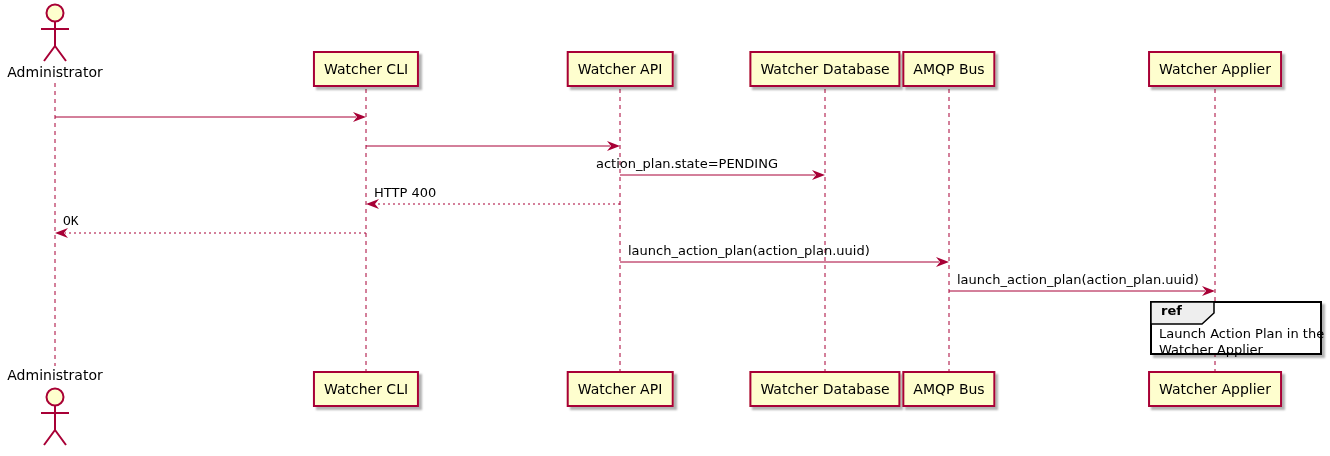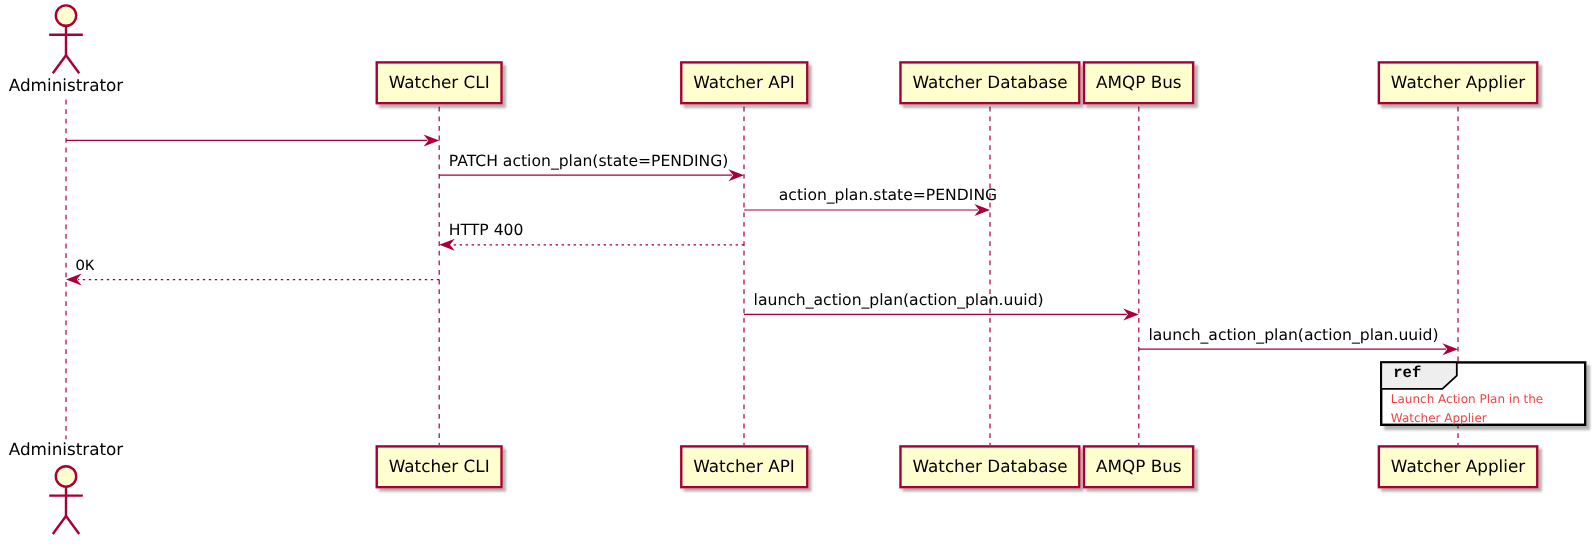--- a/index.html
+++ b/index.html
@@ -20,28 +20,28 @@
     position:absolute; transform:translateX(-50%);
     font-size:14px; color:#000; white-space:nowrap;
   }
   .msg-label {
     position:absolute; font-size:13px; color:#000; white-space:nowrap;
   }
   .ref-box {
     position:absolute; background:#ffffff; border:2px solid #000;
     box-sizing:border-box; box-shadow:3px 3px 2px rgba(0,0,0,0.3);
   }
-  .ref-header { position:absolute; left:-2px; top:-2px; width:66px; height:25px;font-family:Liberation Mono, monospace; }
+  .ref-header { position:absolute; left:-2px; top:-2px; width:66px; height:25px; }
   .ref-kw {
     position:absolute; left:11px; top:2px;
     font-size:13px; font-weight:bold; color:#000;
   }
   .ref-content {
     position:absolute; left:7px; top:23px;
-    font-size:10px; line-height:16px; color:#ef4444; white-space:nowrap;
+    font-size:13px; line-height:16px; color:#000000; white-space:nowrap;
   }
 </style>
 </head>
 <body>
 
 <div class="canvas">
   <svg class="layer" id="svg-layer" width="1330" height="456">
       <line x1="55" y1="83" x2="55" y2="366" stroke="#A80036" stroke-width="1" stroke-dasharray="4,4"></line>
       <line x1="366" y1="81" x2="366" y2="371" stroke="#A80036" stroke-width="1" stroke-dasharray="4,4"></line>
       <line x1="620" y1="81" x2="620" y2="371" stroke="#A80036" stroke-width="1" stroke-dasharray="4,4"></line>
@@ -81,22 +81,21 @@
       <div class="pbox" style="left: 366px; top: 51px;">Watcher CLI</div>
       <div class="pbox" style="left: 366px; top: 371px;">Watcher CLI</div>
       <div class="pbox" style="left: 620px; top: 51px;">Watcher API</div>
       <div class="pbox" style="left: 620px; top: 371px;">Watcher API</div>
       <div class="pbox" style="left: 825px; top: 51px;">Watcher Database</div>
       <div class="pbox" style="left: 825px; top: 371px;">Watcher Database</div>
       <div class="pbox" style="left: 949px; top: 51px;">AMQP Bus</div>
       <div class="pbox" style="left: 949px; top: 371px;">AMQP Bus</div>
       <div class="pbox" style="left: 1215px; top: 51px;">Watcher Applier</div>
       <div class="pbox" style="left: 1215px; top: 371px;">Watcher Applier</div>
-      <div class="msg-label" style="left: 374px; top: 127px;">PATCH action_plan(state=PENDING)</div>
-      <div class="msg-label" style="left: 649px; top: 156px;">action_plan.state=PENDING</div>
+      <div class="msg-label" style="left: 596px; top: 156px;">action_plan.state=PENDING</div>
       <div class="msg-label" style="left: 374px; top: 185px;">HTTP 400</div>
       <div class="msg-label" style="left: 63px; top: 214px; font-family: Liberation Mono, monospace;">OK</div>
       <div class="msg-label" style="left: 628px; top: 243px;">launch_action_plan(action_plan.uuid)</div>
       <div class="msg-label" style="left: 957px; top: 272px;">launch_action_plan(action_plan.uuid)</div>
       <div class="ref-box" style="left: 1150px; top: 301px; width: 172px; height: 54px;">
         <div class="ref-header"><svg width="66" height="25">
             <path d="M1,1 H64 V12 L52,23 H1 Z" fill="#EEEEEE" stroke="#000000" stroke-width="1.5"></path>
           </svg><span class="ref-kw">ref</span></div>
         <div class="ref-content">
           <div>Launch Action Plan in the</div>

